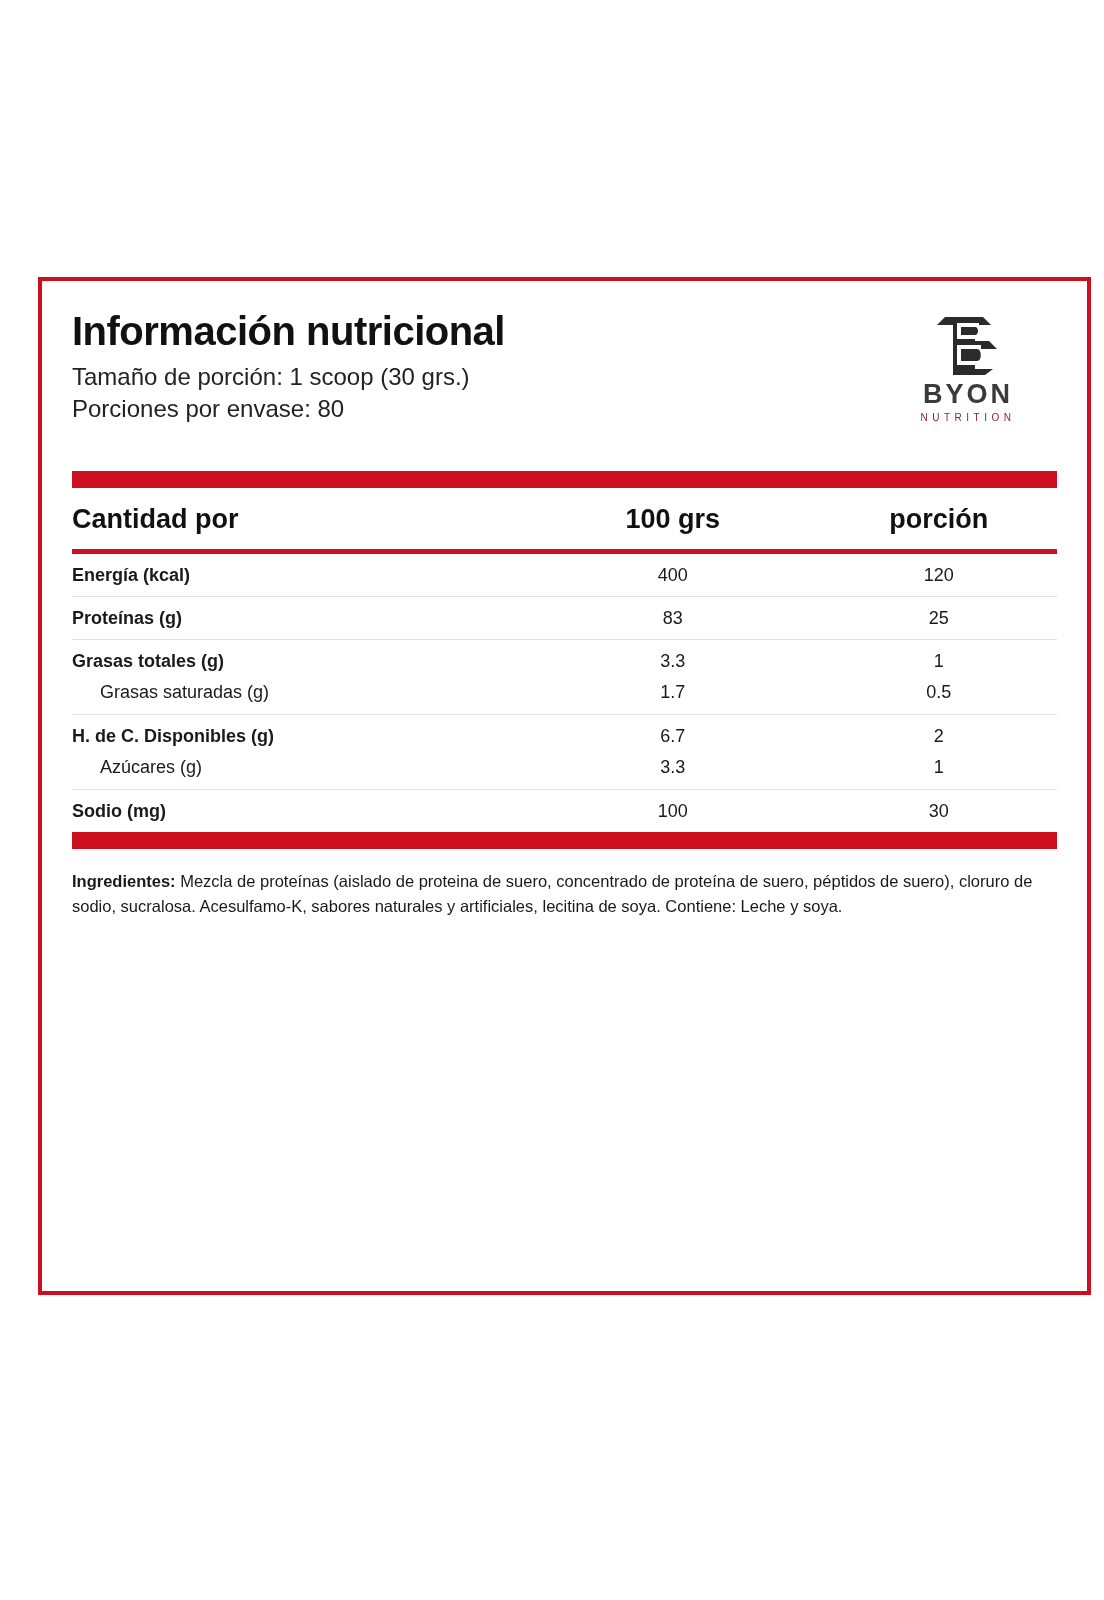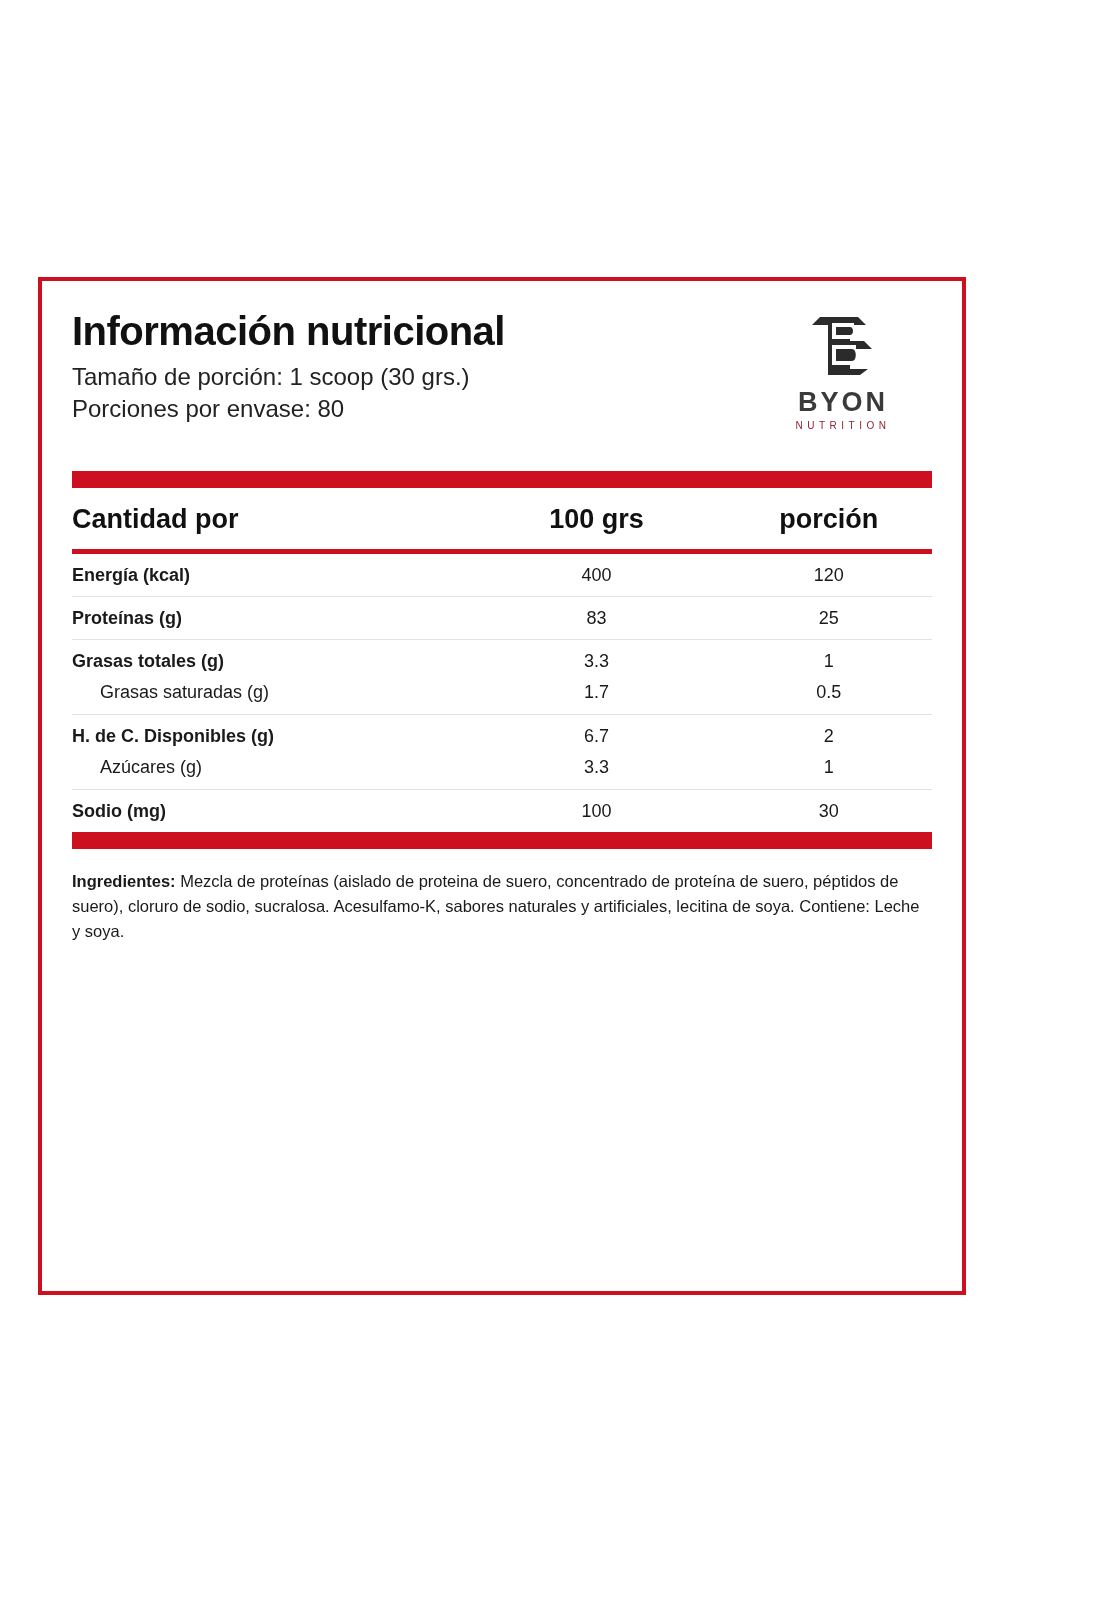--- a/index.html
+++ b/index.html
@@ -13,21 +13,21 @@
     font-family: "Liberation Sans", sans-serif;
     color: #1a1a1a;
     position: relative;
     overflow: hidden;
   }
 
   .panel {
     position: absolute;
     left: 38px;
     top: 277px;
-    width: 928px;
+    width: 1053px;
     height: 1018px;
     border: 4px solid #cc1020;
     box-sizing: border-box;
     background: #ffffff;
   }
 
   .panel-inner {
     position: absolute;
     left: 30px;
     right: 30px;
@@ -69,21 +69,21 @@
     display: flex;
     align-items: center;
     justify-content: center;
   }
   .logo-name {
     font-size: 27px;
     font-weight: bold;
     letter-spacing: 3px;
     color: #3a3a3a;
     line-height: 1;
-    margin-top: 12px;
+    margin-top: 4px;
   }
   .logo-sub {
     font-size: 10px;
     letter-spacing: 4.5px;
     color: #8e2430;
     margin-top: 4px;
   }
 
   
   .table-wrap {

